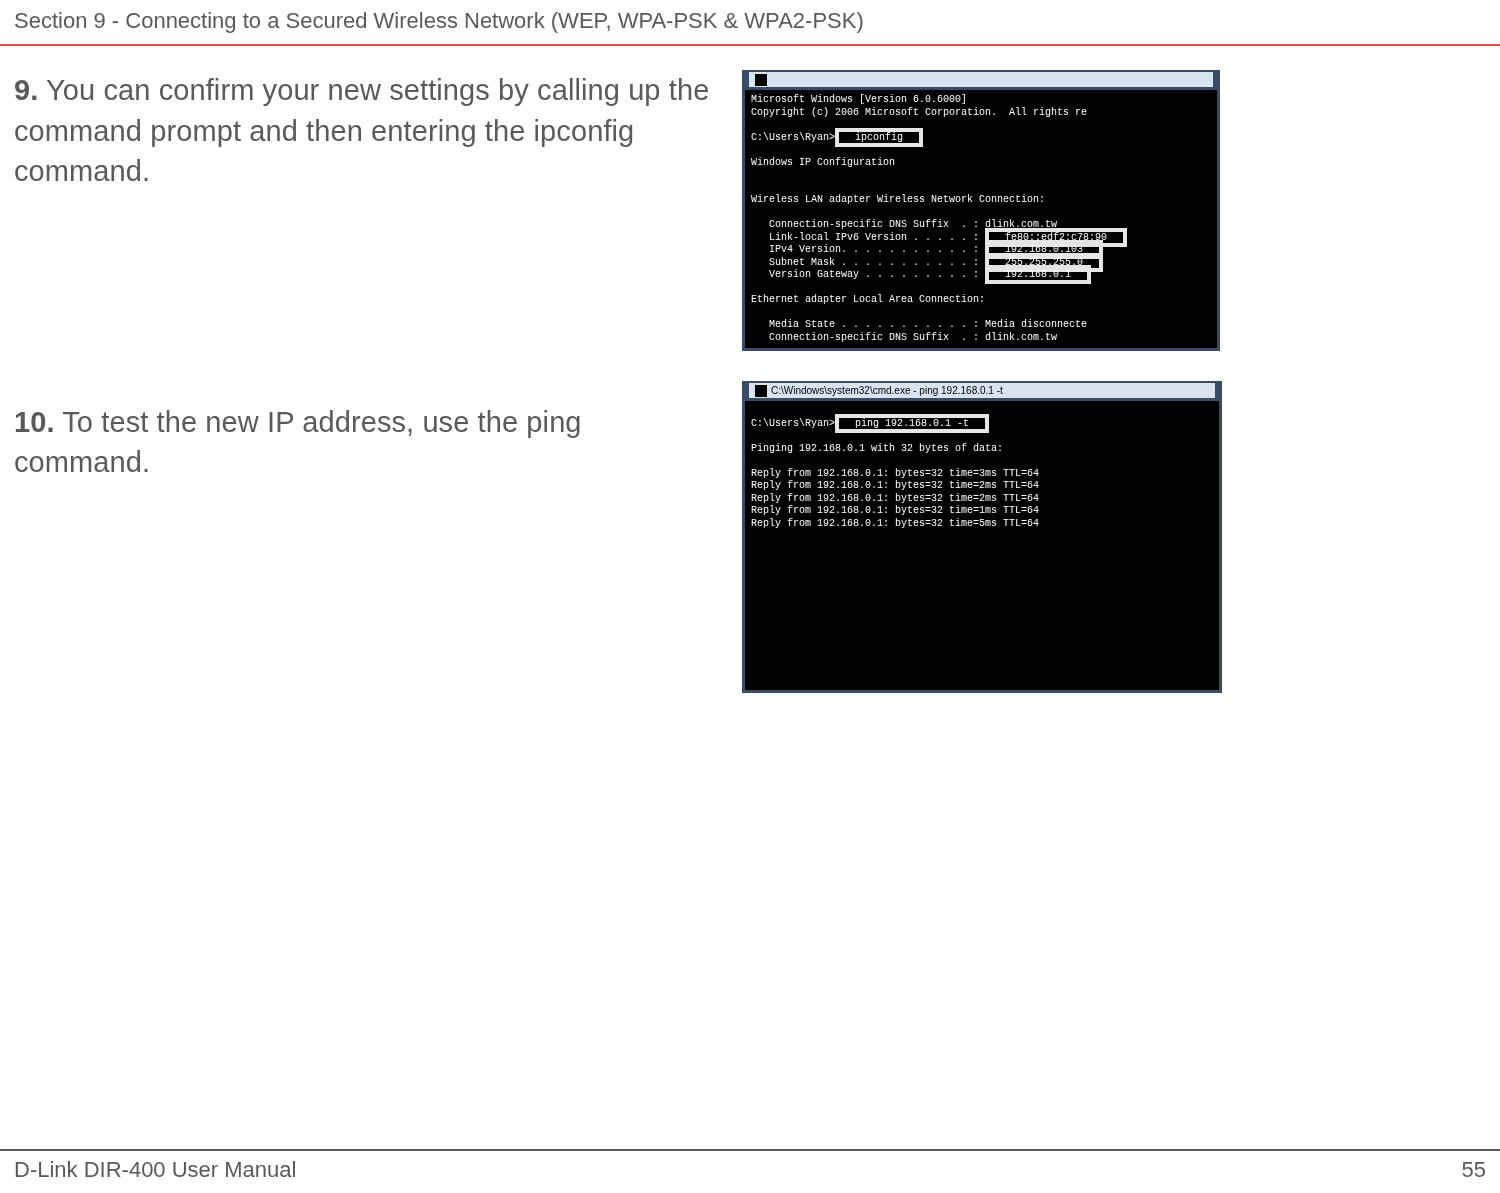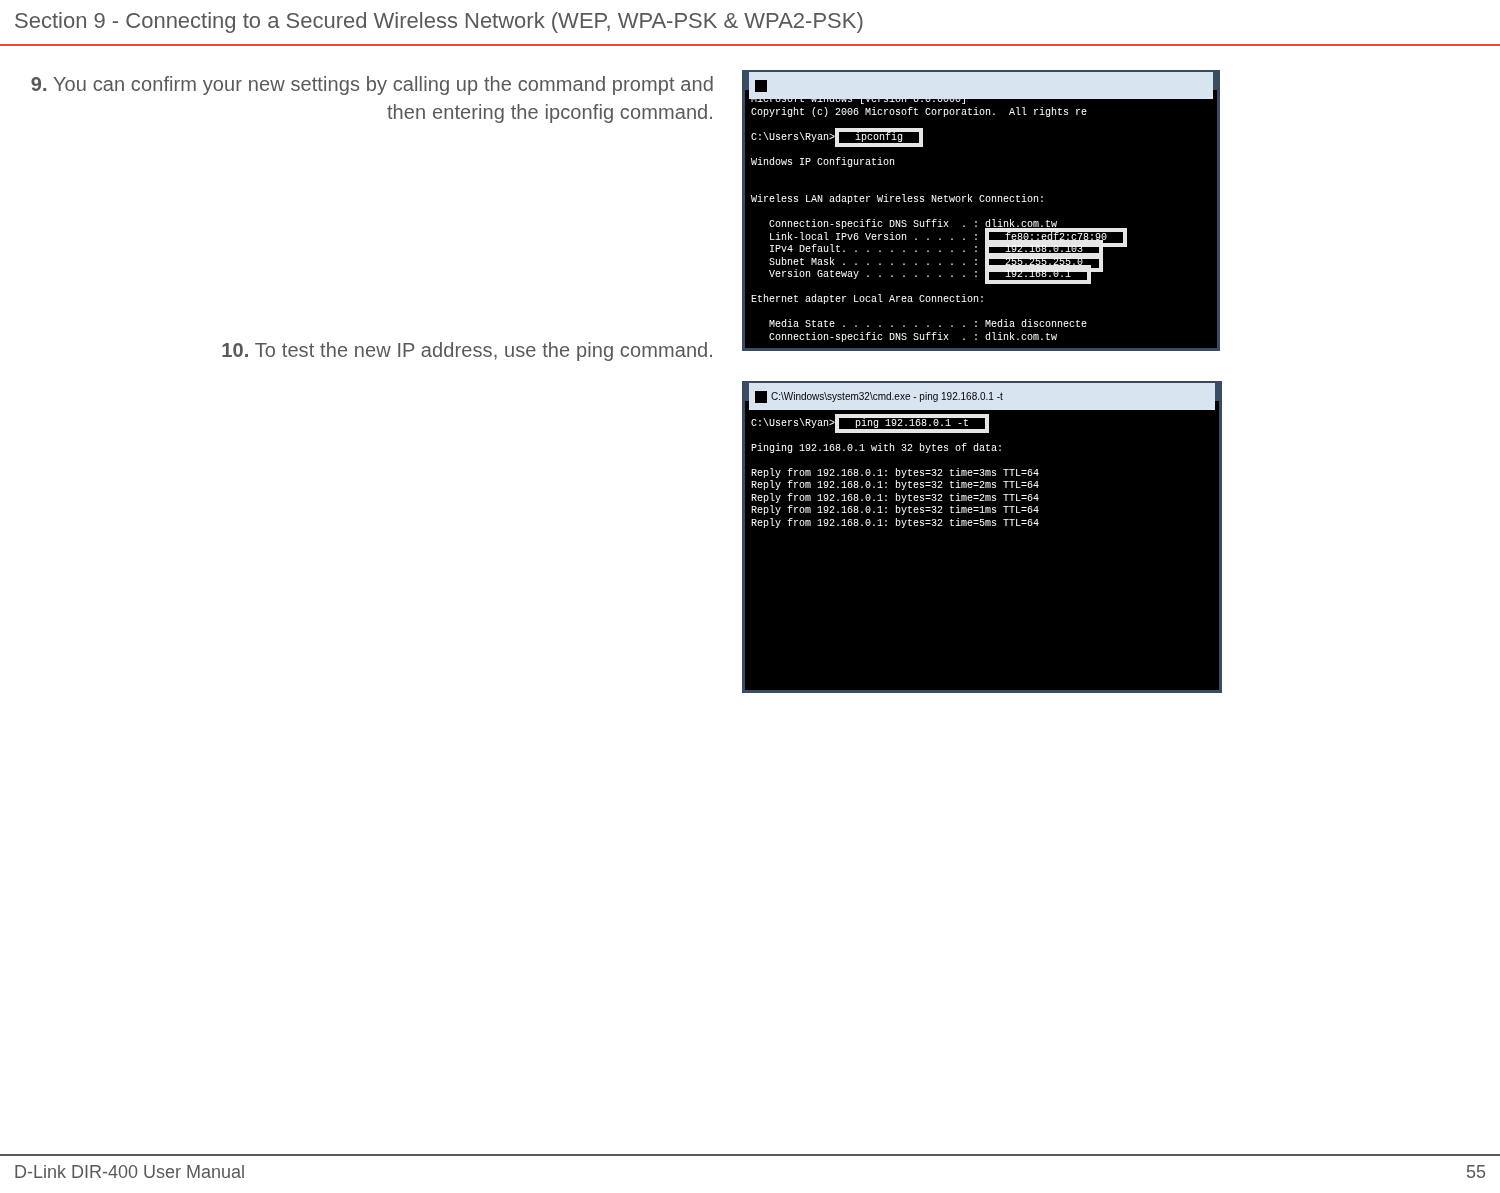--- a/index.html
+++ b/index.html
@@ -21,24 +21,23 @@
       display: flex;
     }
     .left-col {
       flex: 0 0 720px;
       padding-right: 20px;
     }
     .right-col {
       flex: 1;
     }
     .step {
-      font-size: 20px;
+      font-size: 29px;
       line-height: 1.4;
       letter-spacing: 0.1px;
-      text-align: right;
     }
     .step-num { font-weight: bold; }
     .step9 { margin-bottom: 210px; }
     .step10 { margin-top: 16px; }
 
     .cmd-window {
       background: #000;
       border: 3px solid #3a4c63;
       border-top-width: 20px;
       position: relative;
@@ -49,21 +48,21 @@
 
     .cmd-titlebar {
       position: absolute;
       top: -18px;
       left: 4px;
       right: 4px;
       font-size: 10px;
       color: #000;
       background: #d9e4f1;
       padding: 1px 6px;
-      height: 27px;
+      height: 15px;
       display: flex;
       align-items: center;
       overflow: hidden;
       white-space: nowrap;
     }
     .cmd-titlebar .icon {
       width: 12px; height: 12px; background: #000; margin-right: 4px;
       display: inline-block;
     }
     .cmd-body {
@@ -80,21 +79,21 @@
       padding: 0 16px;
     }
 
     .footer {
       position: absolute;
       left: 0; right: 0; bottom: 0;
       border-top: 2px solid #5a5a5a;
       padding: 6px 14px 10px;
       display: flex;
       justify-content: space-between;
-      font-size: 18px;
+      font-size: 22px;
     }
   </style>
 </head>
 <body>
 
 <div class="header">
   <span>Section 9 - Connecting to a Secured Wireless Network (WEP, WPA-PSK &amp; WPA2-PSK)</span>
 </div>
 
 <div class="content">
@@ -119,21 +118,21 @@
 
 <span>C:\Users\Ryan&gt;</span><span class="redbox">ipconfig</span>
 
 <span>Windows IP Configuration</span>
 
 
 <span>Wireless LAN adapter Wireless Network Connection:</span>
 
 <span>   Connection-specific DNS Suffix  . : dlink.com.tw</span>
 <span>   Link-local IPv6 Version . . . . . : </span><span class="redbox">fe80::edf2:c78:90</span>
-<span>   IPv4 Default. . . . . . . . . . . : </span><span class="redbox">192.168.0.103</span>
+<span>   IPv4 Version. . . . . . . . . . . : </span><span class="redbox">192.168.0.103</span>
 <span>   Subnet Mask . . . . . . . . . . . : </span><span class="redbox">255.255.255.0</span>
 <span>   Version Gateway . . . . . . . . . : </span><span class="redbox">192.168.0.1</span>
 
 <span>Ethernet adapter Local Area Connection:</span>
 
 <span>   Media State . . . . . . . . . . . : Media disconnecte</span>
 <span>   Connection-specific DNS Suffix  . : dlink.com.tw</span>
 
 <span>Tunnel adapter Local Area Connection* 6:</span>
 

